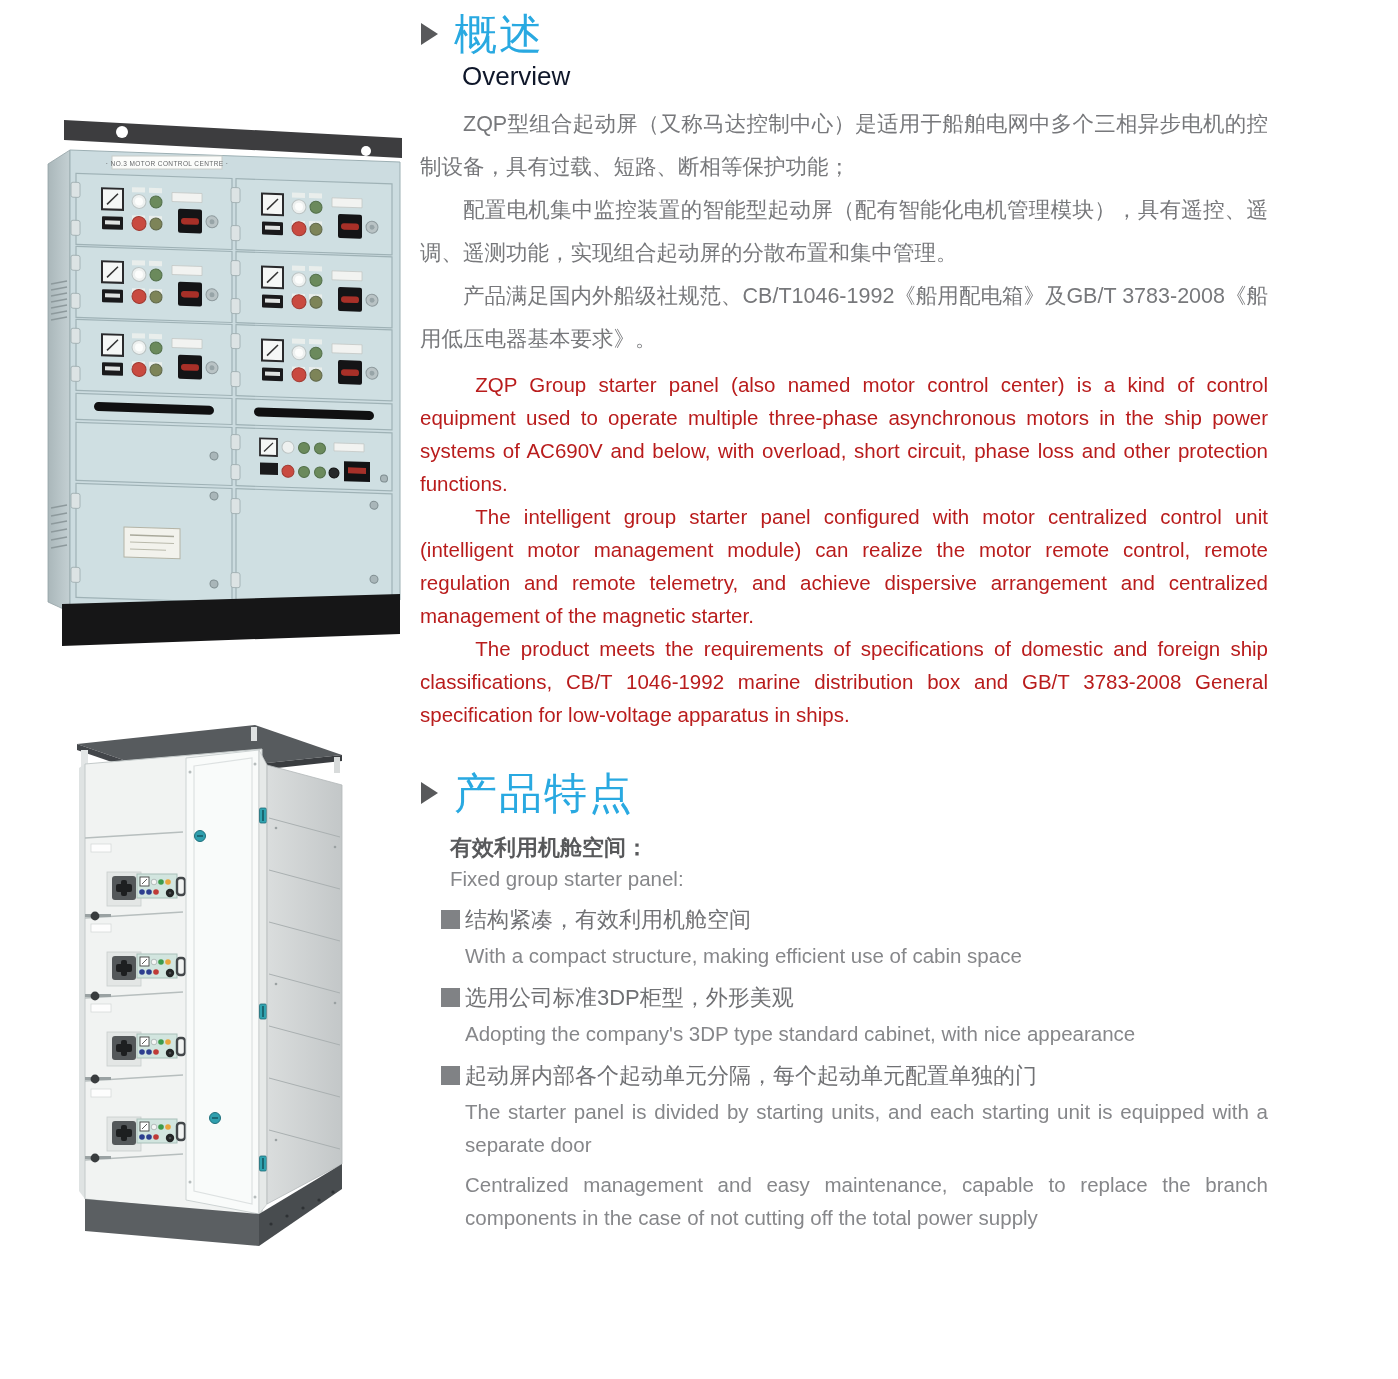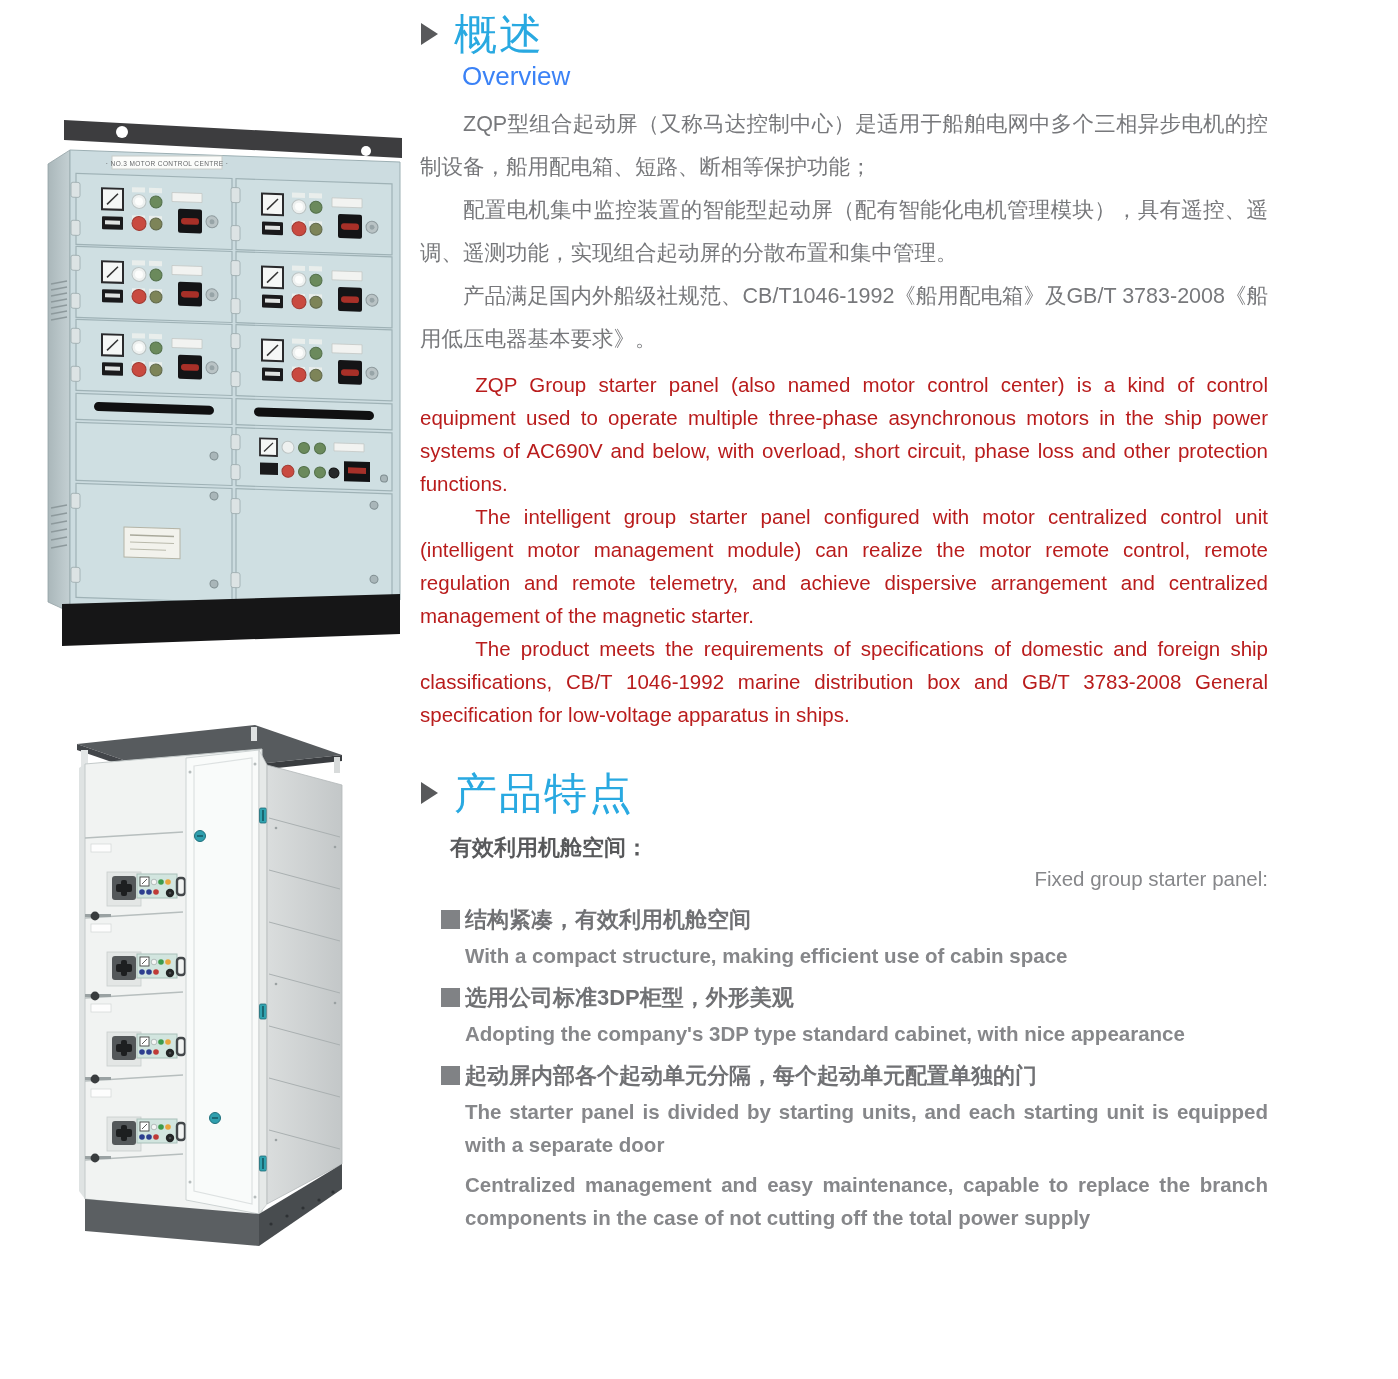--- a/index.html
+++ b/index.html
@@ -14,33 +14,33 @@
   figure { margin:0; }
 
   
   .right { position:absolute; left:420px; top:10px; width:848px; }
 
   .sec-head { display:flex; align-items:flex-start; }
   .tri { width:0; height:0; border-left:17px solid #58595b;
          border-top:11px solid transparent; border-bottom:11px solid transparent;
          margin:13px 16px 0 1px; }
   .h-zh { font-size:43px; line-height:1.12; color:#29a9e1; font-weight:500; letter-spacing:2px; }
-  .h-en { font-size:26px; color:#3b82f6; font-weight:400; margin:3px 0 0 42px; }
+  .h-en { font-size:26px; color:#0f172a; font-weight:400; margin:3px 0 0 42px; }
 
   .zh-block { margin-top:11px; }
   .p-zh { font-size:21.5px; color:#77787b; line-height:43px; margin:0;
           text-align:justify; text-indent:2em; }
   .en-block { margin-top:7px; }
   .p-en { font-size:20.5px; color:#b91c1c; line-height:33px; margin:0;
           text-align:justify; text-indent:2.7em; }
 
   .features { margin-top:38px; }
   .sub-zh { font-size:22px; font-weight:bold; color:#58595b; margin:16px 0 0 30px; }
-  .sub-en { font-size:20.5px; color:#86878a; margin:4px 0 0 30px;text-align:right; }
-  .blist { margin:10px 0 0 21px;font-weight:bold; }
+  .sub-en { font-size:20.5px; color:#86878a; margin:4px 0 0 30px; }
+  .blist { margin:10px 0 0 21px; }
   .bitem { margin-top:7px; }
   .b-zh { display:flex; align-items:flex-start; font-size:22px; color:#707174; line-height:37px; margin:0; }
   .sq { flex:0 0 auto; width:19px; height:19px; background:#808285; margin:9px 5px 0 0; }
   .b-en { font-size:20.5px; color:#86878a; line-height:33px; margin:1px 0 0 0;
           padding-left:24px; text-align:justify; }
 </style>
 </head>
 <body>
 
 <div class="page">
@@ -287,21 +287,21 @@
   <div class="right">
 
     <section>
       <div class="sec-head">
         <div class="tri"></div>
         <div class="h-zh">概述</div>
       </div>
       <div class="h-en">Overview</div>
 
       <div class="zh-block">
-        <p class="p-zh">ZQP型组合起动屏（又称马达控制中心）是适用于船舶电网中多个三相异步电机的控制设备，船用配电箱、短路、断相等保护功能；</p>
+        <p class="p-zh">ZQP型组合起动屏（又称马达控制中心）是适用于船舶电网中多个三相异步电机的控制设备，具有过载、短路、断相等保护功能；</p>
         <p class="p-zh">配置电机集中监控装置的智能型起动屏（配有智能化电机管理模块），具有遥控、遥调、遥测功能，实现组合起动屏的分散布置和集中管理。</p>
         <p class="p-zh">产品满足国内外船级社规范、CB/T1046-1992《船用配电箱》及GB/T 3783-2008《船用低压电器基本要求》。</p>
       </div>
 
       <div class="en-block">
         <p class="p-en">ZQP Group starter panel (also named motor control center) is a kind of control equipment used to operate multiple three-phase asynchronous motors in the ship power systems of AC690V and below, with overload, short circuit, phase loss and other protection functions.</p>
         <p class="p-en">The intelligent group starter panel configured with motor centralized control unit (intelligent motor management module) can realize the motor remote control, remote regulation and remote telemetry, and achieve dispersive arrangement and centralized management of the magnetic starter.</p>
         <p class="p-en">The product meets the requirements of specifications of domestic and foreign ship classifications, CB/T 1046-1992 marine distribution box and GB/T 3783-2008 General specification for low-voltage apparatus in ships.</p>
       </div>
     </section>

